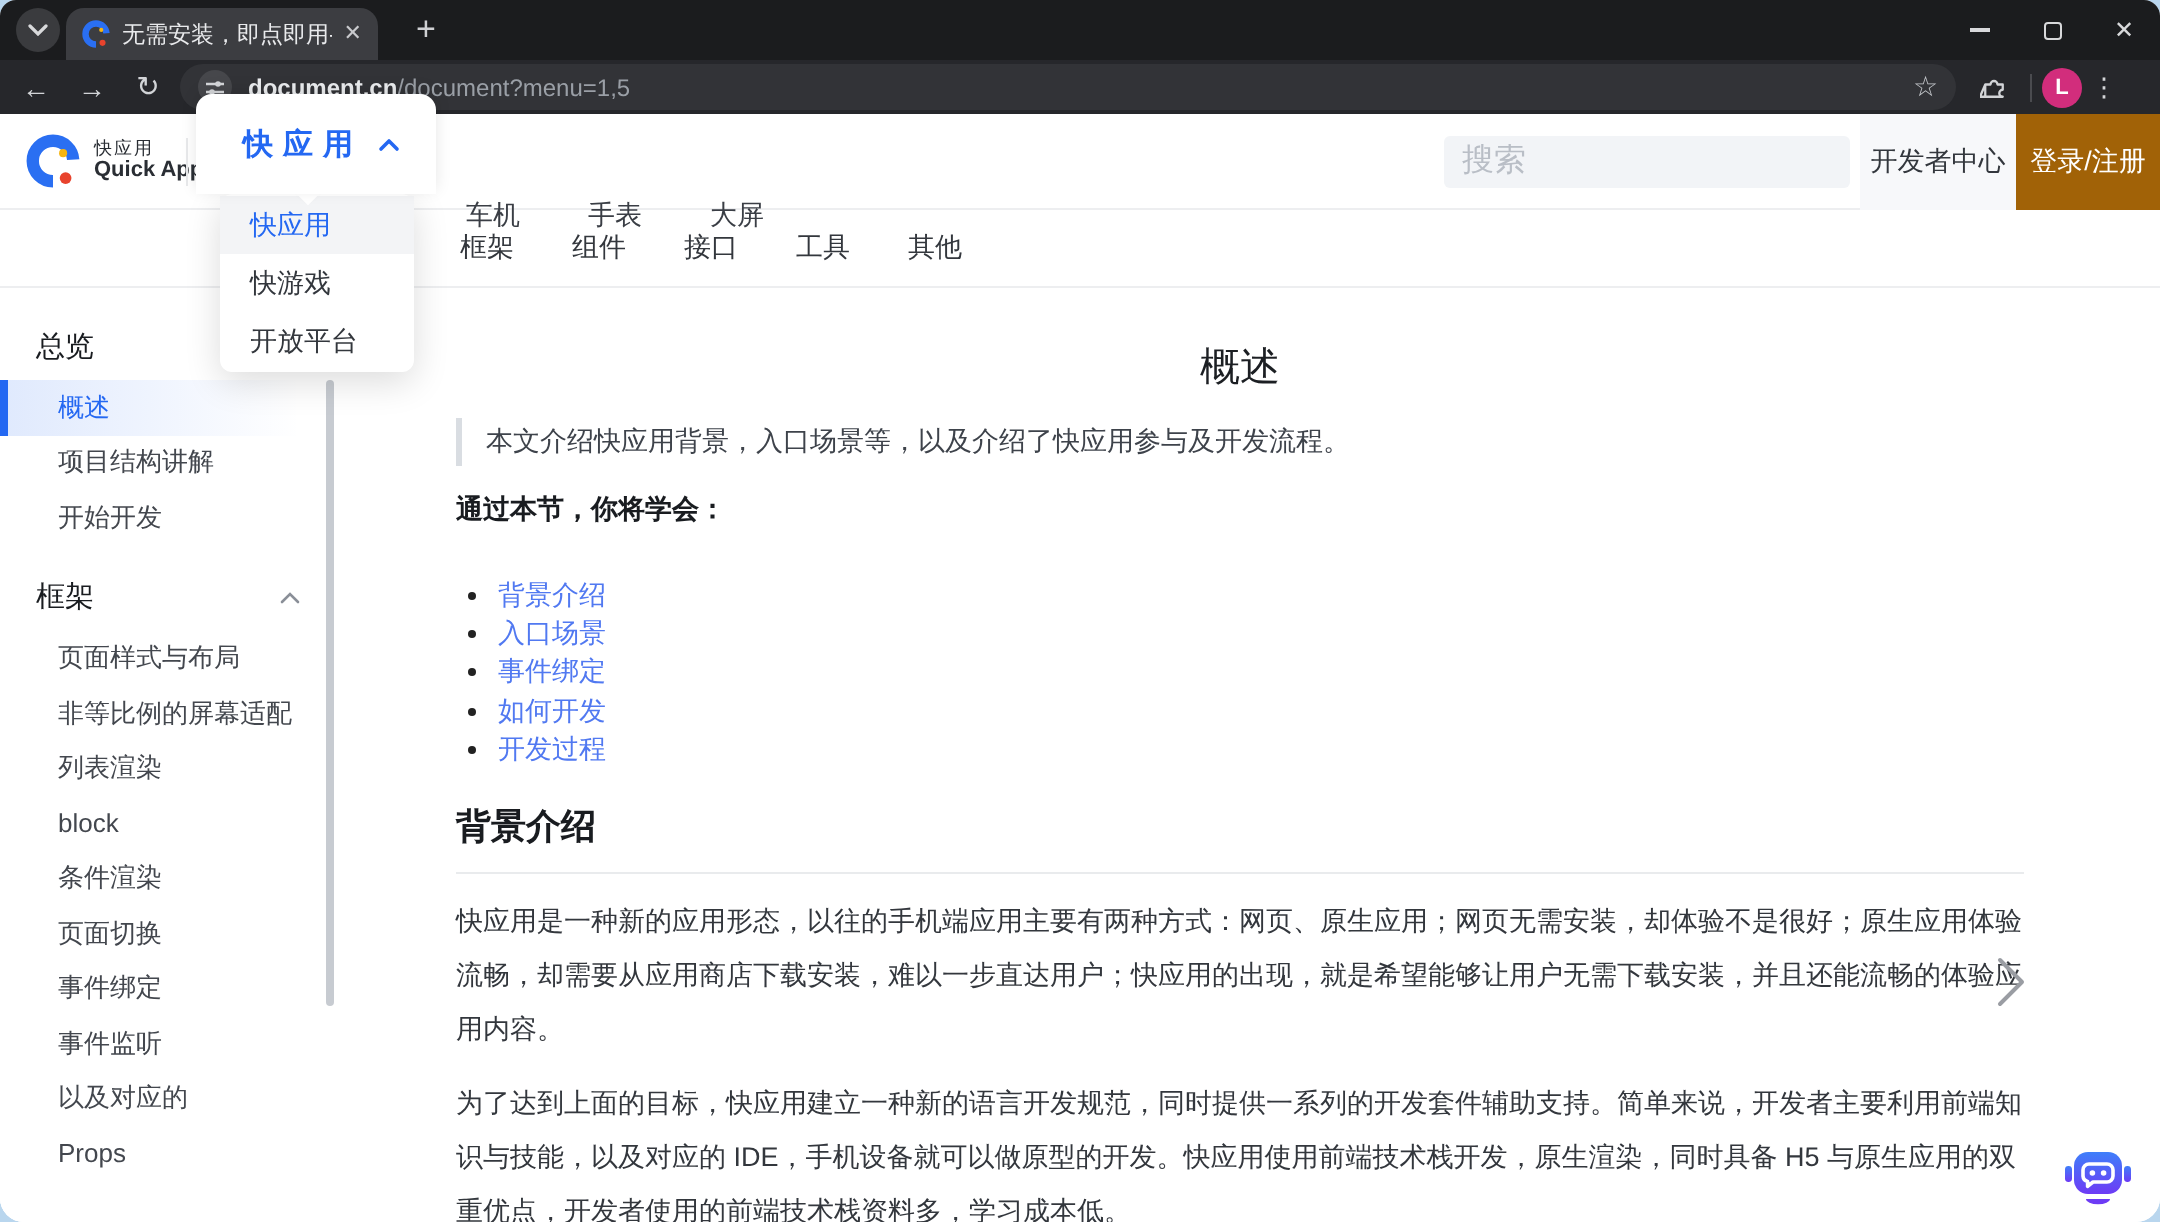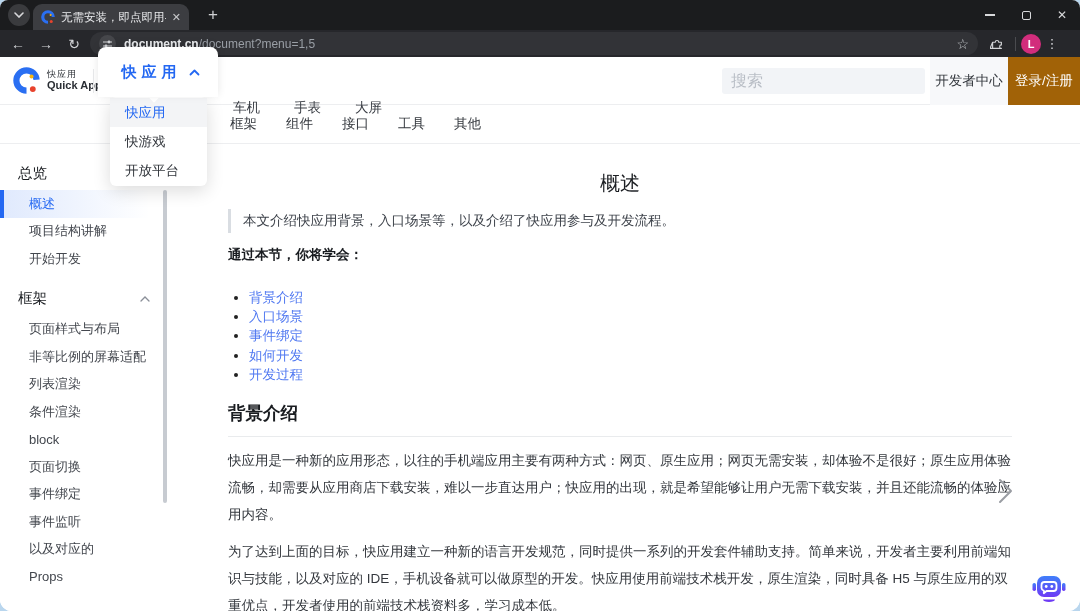--- a/index.html
+++ b/index.html
@@ -189,22 +189,22 @@
         <span>框架</span>
         <span class="caret">
           <svg width="10" height="6" viewBox="0 0 10 6">
               <polyline points="1,5 5,1 9,5" fill="none" stroke="#8a8f98" stroke-width="1.3" stroke-linecap="round"></polyline>
             </svg>
         </span>
       </div>
       <div class="sb-item">页面样式与布局</div>
       <div class="sb-item">非等比例的屏幕适配</div>
       <div class="sb-item">列表渲染</div>
+      <div class="sb-item">block</div>
       <div class="sb-item">条件渲染</div>
-      <div class="sb-item">block</div>
       <div class="sb-item">页面切换</div>
       <div class="sb-item">事件绑定</div>
       <div class="sb-item">事件监听</div>
       <div class="sb-item">以及对应的</div>
       <div class="sb-item">Props</div>
     </aside>
     <div class="sb-scrollbar"></div>
 
     <main class="main">
       <div class="doc-title">概述</div>

